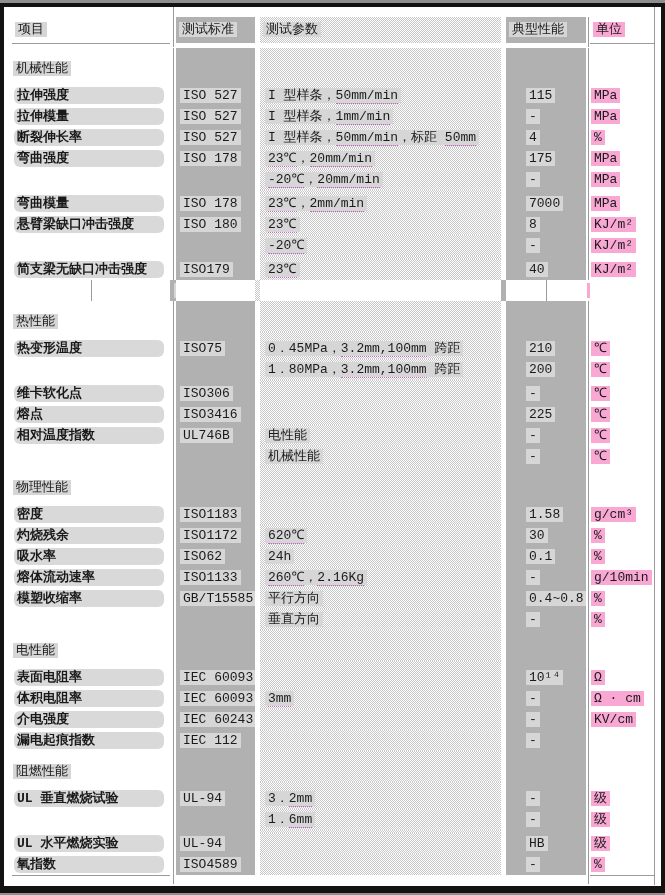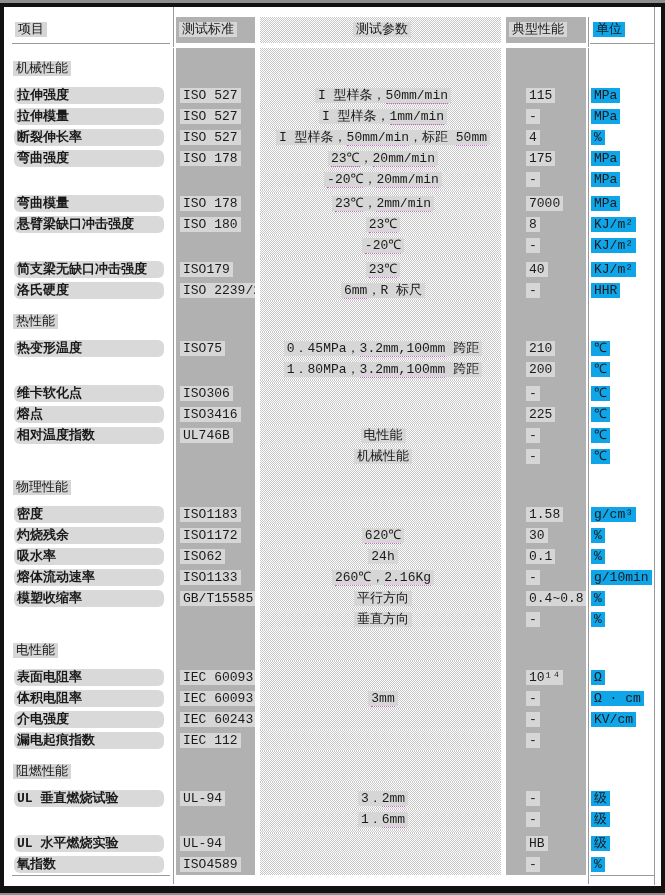--- a/index.html
+++ b/index.html
@@ -15,38 +15,38 @@
   .ext-b{left:650px;}
 
   .tbl{width:642px;border-right:1px solid #9a9a9a;}
   .grow{display:grid;grid-template-columns:158px 6px 79px 5px 241px 5px 80px 4px 64px;}
   .cell{position:relative;overflow:hidden;font-size:13px;white-space:nowrap;}
   
   .cw{background:#ffffff;}
   .cg{background:#b1b1b1;}
   .ch{background:#e0e0e0;
       background-image:repeating-conic-gradient(#ffffff 0% 25%,#c7c7c7 0% 50%);
-      background-size:2px 2px;text-align:center;}
+      background-size:2px 2px;}
   .cd{background:#ffffff;background-image:linear-gradient(#9a9a9a,#9a9a9a);
       background-size:1px 100%;background-position:center top;background-repeat:no-repeat;}
   .topline{border-top:1px solid #9a9a9a;}
 
   
   .r-header .cell{height:26px;line-height:26px;}
   .r-sep    .cell{height:4px;}
   .r-sp1    .cell{height:10px;}
   .r-sp2    .cell{height:6px;}
   .r-section .cell{height:21px;line-height:21px;}
   .r-row    .cell{height:21px;line-height:21px;}
   .r-gap    .cell{height:3px;}
   .r-bottom .cell{height:9px;}
 
   
   .hl{background:#d6d6d6;padding:0 3px;}
-  .uhl{background:#0ea5e9;}
+  .uhl{background:#f9a8d4;}
   .hcell{padding-left:3px;}
   .std-cell{padding-left:4px;}
   .param-cell{padding-left:5px;}
   .value-cell{padding-left:20px;}
   .unit-cell{padding-left:1px;}
   .item-bar{margin:2px 6px 0 2px;height:17px;line-height:17px;background:#d9d9d9;
             font-weight:bold;padding-left:3px;border-radius:6px;}
   .section-label{margin-left:1px;}
   .squig{border-bottom:1px dotted #cf5fcf;}
 </style>
@@ -245,23 +245,20 @@
             <div class="cell cd column-divider"></div>
             <div class="cell cg std-cell"><span class="hl">ISO179</span></div>
             <div class="cell cw column-gap"></div>
             <div class="cell ch param-cell"><span class="hl"><span class="squig">23℃</span></span></div>
             <div class="cell cw column-gap"></div>
             <div class="cell cg value-cell"><span class="hl">40</span></div>
             <div class="cell cd column-divider"></div>
             <div class="cell cw unit-cell"><span class="hl uhl">KJ/m²</span></div>
           </div>
           <div class="grow r-row">
-            <div class="cell cw item-cell">
-              <div class="item-bar">洛氏硬度</div>
-            </div>
             <div class="cell cd column-divider"></div>
             <div class="cell cg std-cell"><span class="hl">ISO 2239/2</span></div>
             <div class="cell cw column-gap"></div>
             <div class="cell ch param-cell"><span class="hl"><span class="squig">6mm</span><span>，R 标尺</span></span></div>
             <div class="cell cw column-gap"></div>
             <div class="cell cg value-cell"><span class="hl">-</span></div>
             <div class="cell cd column-divider"></div>
             <div class="cell cw unit-cell"><span class="hl uhl">HHR</span></div>
           </div>
           <div class="grow r-sp1">

